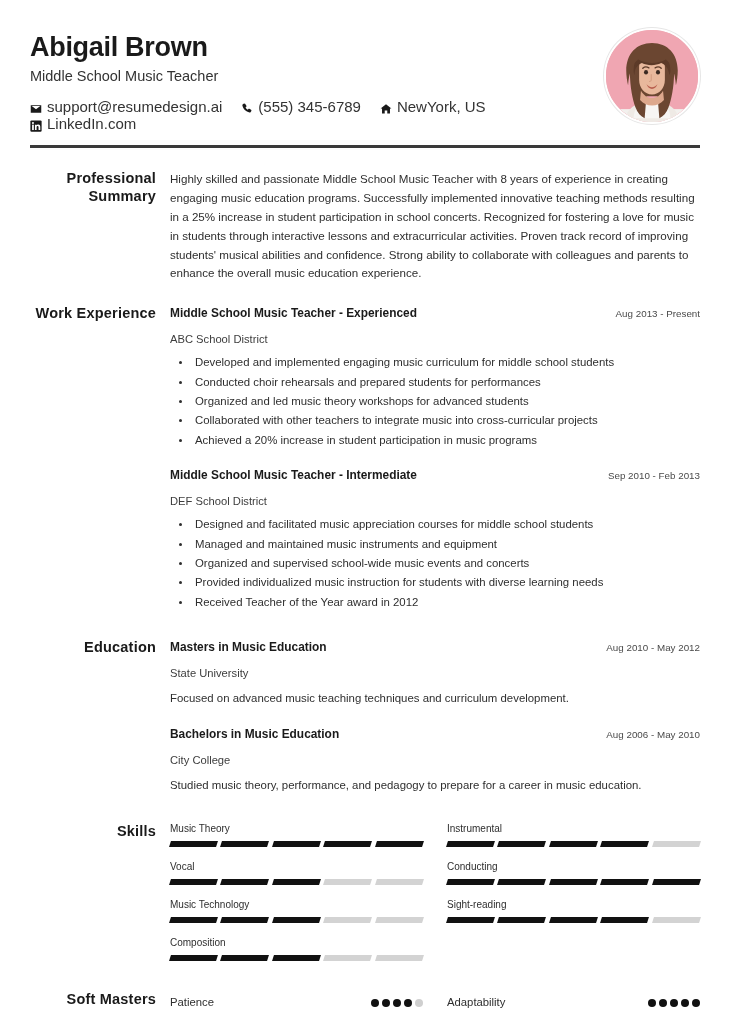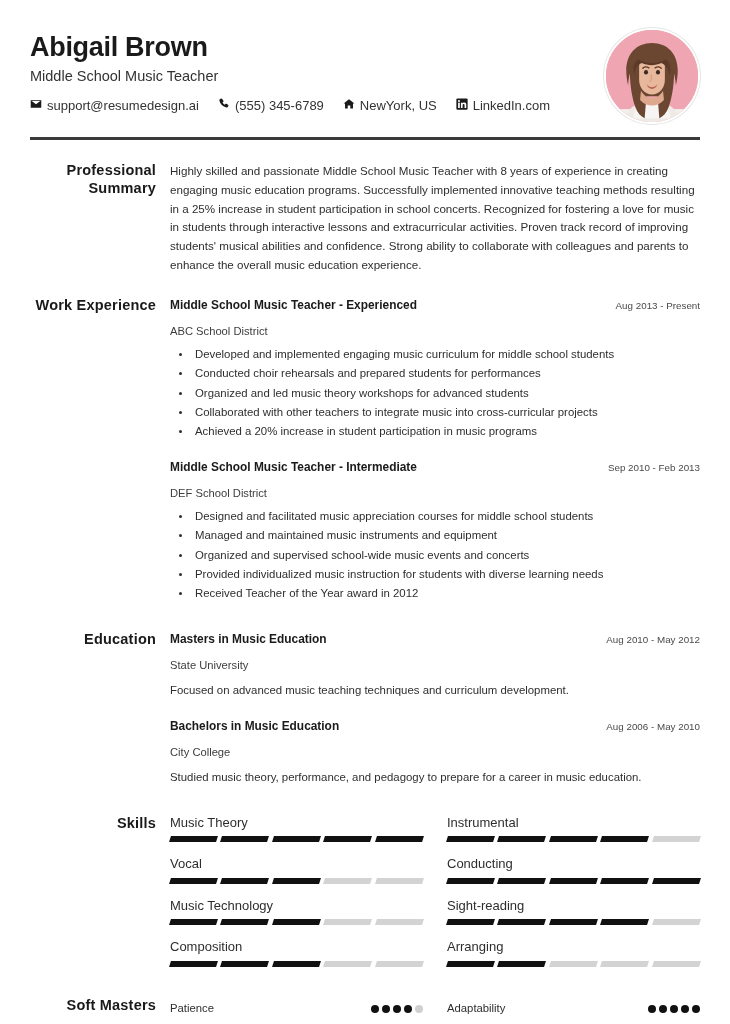--- a/index.html
+++ b/index.html
@@ -24,22 +24,22 @@
   .name {
     font-size: 27px; font-weight: bold; letter-spacing: -0.3px;
     color: #1a1a1a; line-height: 1.15; margin: 0 0 5px 0;
   }
   .job-title {
     font-size: 14.5px; color: #333333; font-weight: 400;
     margin: 0 0 13px 0; line-height: 1.2;
   }
   .contact-row { display: flex; align-items: center; flex-wrap: wrap; gap: 0; }
   .contact-item {
-    display: flex; align-items: flex-start; gap: 5px;
-    font-size: 13px; color: #333; margin-right: 19px; white-space: nowrap;
+    display: flex; align-items: flex-end; gap: 5px;
+    font-size: 15px; color: #333; margin-right: 19px; white-space: nowrap;
   }
   .contact-item .ci-icon {
     display: inline-flex; align-items: center; justify-content: center;
     width: 12px; height: 12px; color: #1a1a1a; flex: 0 0 auto;
   }
   .contact-item svg { display: block; fill: #1a1a1a; }
 
   .avatar-wrap { flex: 0 0 auto; margin-left: 14px; }
   .avatar {
     width: 96px; height: 96px; border-radius: 50%;
@@ -99,21 +99,21 @@
   }
   ul.bullets li::marker { font-size: 10px; }
 
   
   .skills-grid {
     display: grid; grid-template-columns: 1fr 1fr;
     column-gap: 24px; row-gap: 0;
   }
   .skill-cell { padding-bottom: 14px; }
   .skill-name {
-    font-size: 13px; color: #2e2e2e; margin-bottom: 6px; line-height: 1.2;
+    font-size: 10px; color: #2e2e2e; margin-bottom: 6px; line-height: 1.2;
   }
   .skill-bar { display: flex; gap: 4px; height: 6px; }
   .skill-seg {
     flex: 1 1 0; height: 6px; background: #d3d3d3;
     transform: skewX(-18deg);
   }
   .skill-seg.on { background: #111111; }
 
   
   .soft-grid {
@@ -362,30 +362,20 @@
           <div class="skill-cell">
             <div class="skill-name">Composition</div>
             <div class="skill-bar">
               <div class="skill-seg on"></div>
               <div class="skill-seg on"></div>
               <div class="skill-seg on"></div>
               <div class="skill-seg"></div>
               <div class="skill-seg"></div>
             </div>
           </div>
-          <div class="skill-cell">
-            <div class="skill-name">Arranging</div>
-            <div class="skill-bar">
-              <div class="skill-seg on"></div>
-              <div class="skill-seg on"></div>
-              <div class="skill-seg"></div>
-              <div class="skill-seg"></div>
-              <div class="skill-seg"></div>
-            </div>
-          </div>
         </div>
     </div>
   </div>
 
   <div class="gap-sm"></div>
 
   <div class="section">
     <div class="sec-label">Soft Masters</div>
     <div class="sec-body">
       <div class="soft-grid" id="soft-grid">

